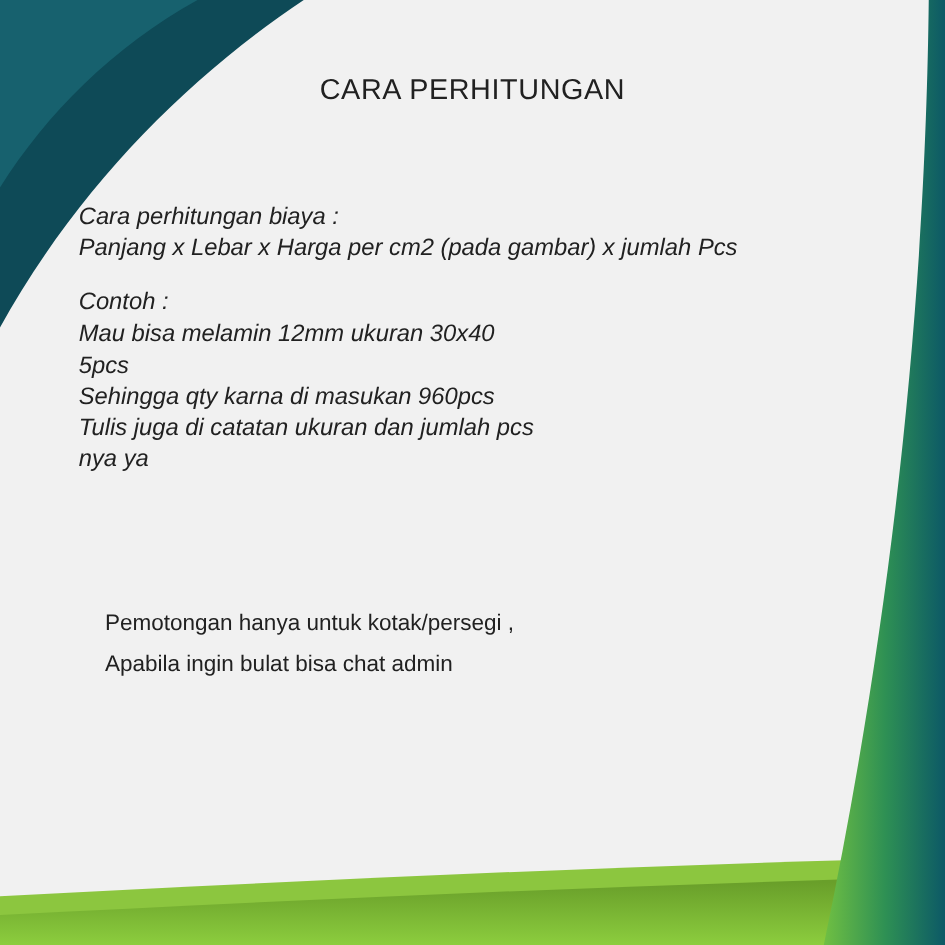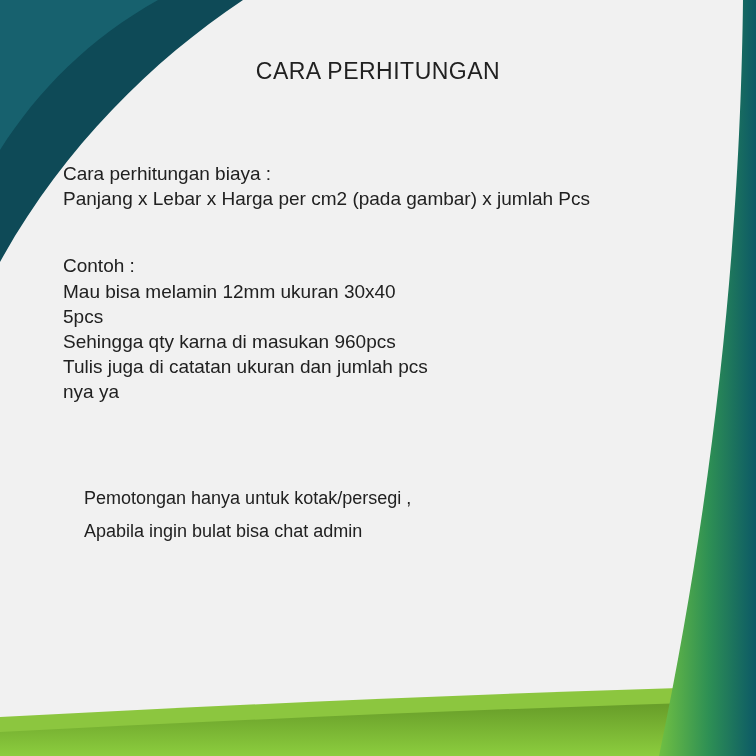--- a/index.html
+++ b/index.html
@@ -9,22 +9,22 @@
   }
   svg.bg{position:absolute;left:0;top:0;width:756px;height:756px;}
   .title{
     position:absolute;top:58px;left:0;width:756px;margin:0;
     text-align:center;font-size:23px;font-weight:400;letter-spacing:.5px;
   }
   .body-block{
     position:absolute;left:63px;top:161px;width:650px;
     font-size:19px;line-height:25.2px;
   }
-  .body-block .line{min-height:25.2px;white-space:pre;}
-  .body-block .line.gap{margin-top:42px;}
+  .body-block .line{min-height:25.2px;white-space:pre;font-style:italic;}
+  .body-block .line.gap{margin-top:18px;}
   .note-block{
     position:absolute;left:84px;top:482px;width:620px;
     font-size:18px;line-height:33px;
   }
   .note-block .line{min-height:33px;white-space:pre;}
 </style>
 </head>
 <body>
 
 <div class="slide" style="background-color: rgb(241, 241, 241);">

